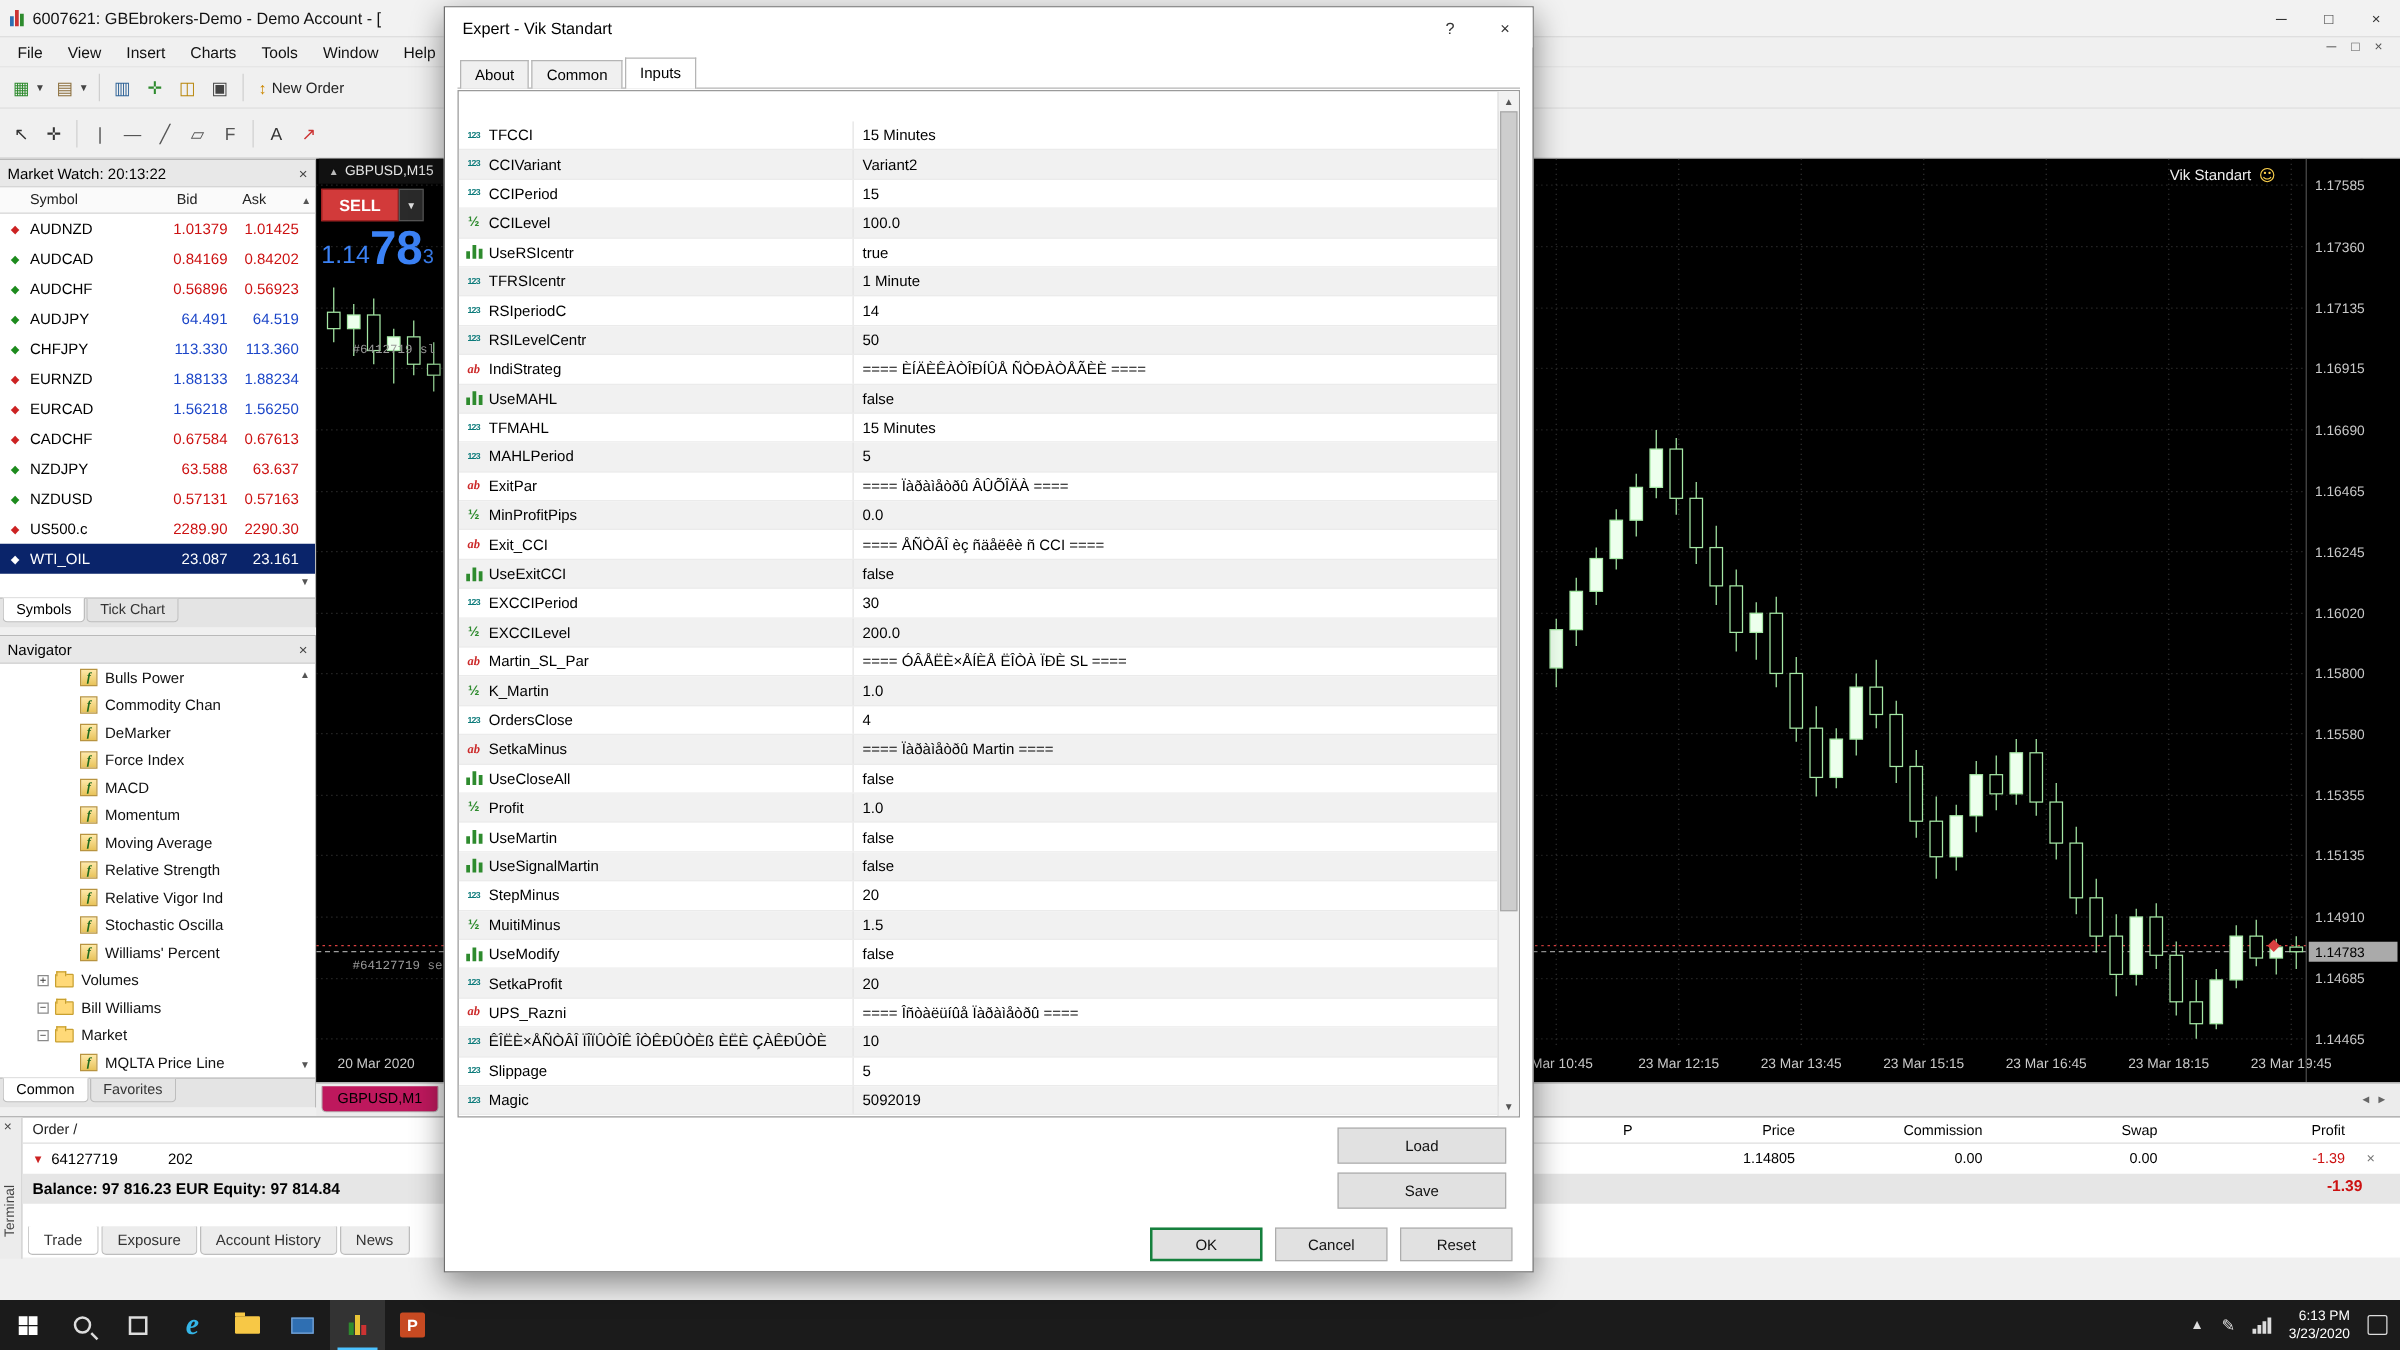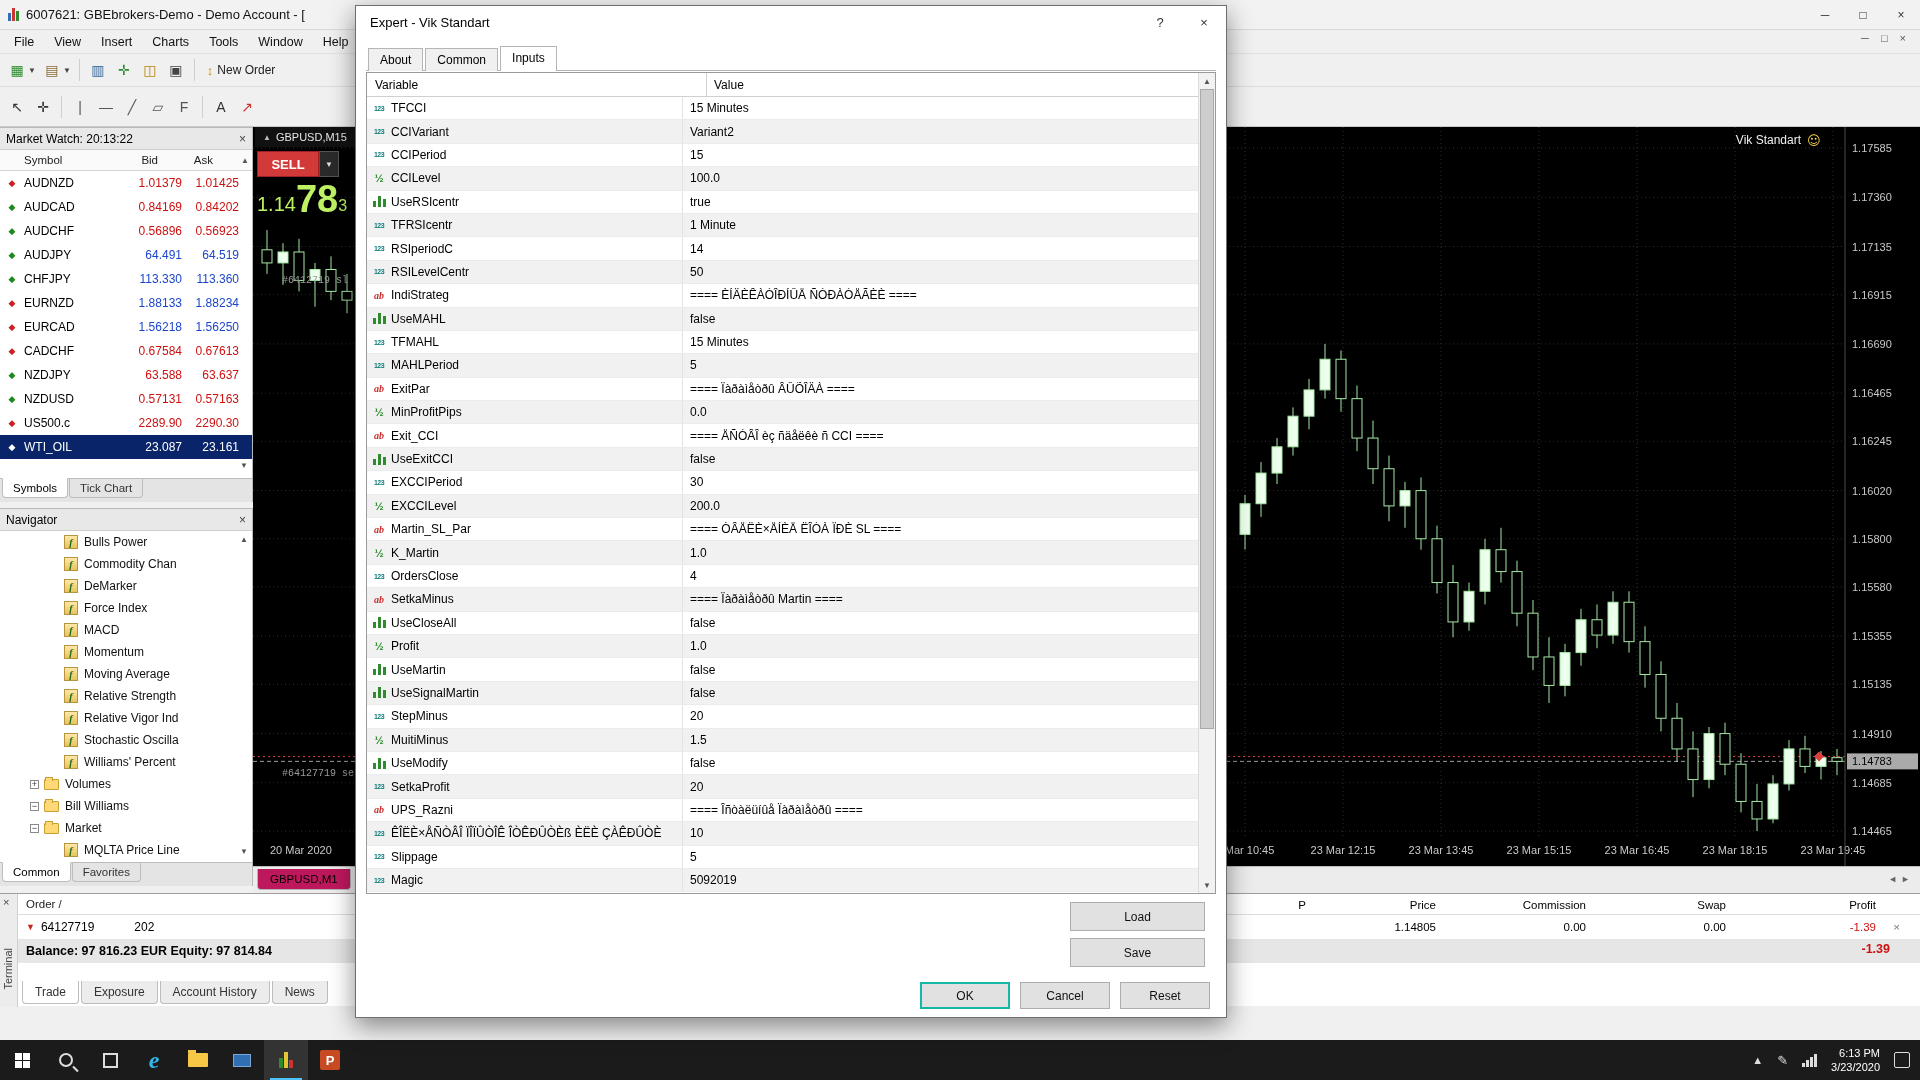--- a/index.html
+++ b/index.html
@@ -56,21 +56,21 @@
   .nav-scroll-down{position:absolute;right:4px;bottom:30px;font-size:8px;color:#555;}
 
   
   .chart-area{position:absolute;left:253px;top:127px;width:1667px;height:739px;background:#000;}
   .chart-symbol-tab{position:absolute;left:2px;top:0;height:20px;background:#111;color:#e6e6e6;font-size:11px;display:flex;align-items:center;gap:5px;padding:0 8px;}
   .chart-symbol-tab .tri{font-size:8px;color:#bbb;}
   .oneclick{position:absolute;left:4px;top:24px;width:110px;color:#fff;}
   .oc-row{display:flex;}
   .oc-sell{background:#d23a3a;color:#fff;border:1px solid #a02020;font-size:13px;font-weight:bold;width:62px;height:26px;display:flex;align-items:center;justify-content:center;}
   .oc-dd{width:20px;height:26px;background:#2a2a2a;border:1px solid #555;color:#ddd;font-size:8px;display:flex;align-items:center;justify-content:center;}
-  .oc-price{margin-top:2px;display:flex;align-items:flex-end;color:#bef264;}
+  .oc-price{margin-top:2px;display:flex;align-items:flex-end;color:#3b82f6;}
   .oc-p1{font-size:20px;line-height:30px;} .oc-p2{font-size:38px;font-weight:bold;line-height:40px;} .oc-p3{font-size:16px;line-height:26px;}
   .order-label{position:absolute;color:#9a9a9a;font-size:10px;white-space:nowrap;font-family:Liberation Mono, monospace;}
   .chart-tabs{position:absolute;left:253px;top:866px;width:1667px;height:27px;background:#ececec;border-top:1px solid #bdbdbd;display:flex;align-items:flex-start;padding-left:4px;}
   .chart-tab{margin-top:2px;padding:4px 12px;font-size:11.5px;background:#be185d;border:1px solid #b5b5b5;border-top:none;border-radius:0 0 4px 4px;}
   .chart-tab-arrows{position:absolute;right:6px;top:7px;color:#666;font-size:9px;letter-spacing:4px;}
 
   
   .terminal{position:absolute;left:0;top:893px;width:1920px;height:113px;background:#fff;border-top:1px solid #9f9f9f;}
   .term-strip{position:absolute;left:0;top:0;width:18px;height:113px;background:#ececec;border-right:1px solid #cfcfcf;}
   .term-strip .vtext{position:absolute;top:54px;left:2px;writing-mode:vertical-rl;transform:rotate(180deg);font-size:11px;color:#444;}
@@ -145,21 +145,21 @@
      linear-gradient(#2e8b2e,#2e8b2e) 10px bottom/3px 8px no-repeat;}
   .dlg-scroll{position:absolute;top:0;right:0;width:17px;bottom:0;background:#f2f2f2;border-left:1px solid #dcdcdc;}
   .ds-arrow{height:16px;display:flex;align-items:center;justify-content:center;font-size:8px;color:#555;background:#f2f2f2;}
   .ds-thumb{position:absolute;top:16px;left:1px;right:1px;height:78%;background:#cdcdcd;border:1px solid #a9a9a9;}
   .ds-down{position:absolute;bottom:0;left:0;right:0;}
   .btn{background:#e1e1e1;border:1px solid #adadad;font-family:"Liberation Sans",sans-serif;font-size:12px;color:#111;display:flex;align-items:center;justify-content:center;}
   .btn-load{position:absolute;right:21px;top:896px;width:135px;height:29px;}
   .btn-save{position:absolute;right:21px;top:932px;width:135px;height:29px;}
   .dlg-bottom{position:absolute;right:16px;top:976px;display:flex;gap:10px;}
   .dlg-bottom .btn{width:90px;height:27px;}
-  .btn-ok{border:2px solid #14b8a6;}
+  .btn-ok{border:2px solid #15803d;}
 </style>
 </head>
 <body>
 
 <div class="screen">
 
   <div class="titlebar">
     <span class="app-logo">
       <span style="height:8px;background:#2f6fb2"></span>
       <span style="height:13px;background:#cc3333"></span>
@@ -663,24 +663,20 @@
         <span class="dlg-tbtn">?</span>
         <span class="dlg-tbtn">×</span>
       </div>
     </div>
     <div class="dlg-tabs" id="dlg-tabs">
         <span class="dtab">About</span>
         <span class="dtab">Common</span>
         <span class="dtab active">Inputs</span>
       </div>
     <div class="dlg-list">
-      <div class="dlg-head">
-        <span class="dh-var">Variable</span>
-        <span class="dh-val">Value</span>
-      </div>
       <div class="dlg-rows" id="dlg-rows">
           <div class="dlg-row">
             <span class="cell-name">
               <span class="cell-ic">
                 <span class="ic-int">123</span>
               </span>
               <span>TFCCI</span>
             </span>
             <span class="cell-val">15 Minutes</span>
           </div>

